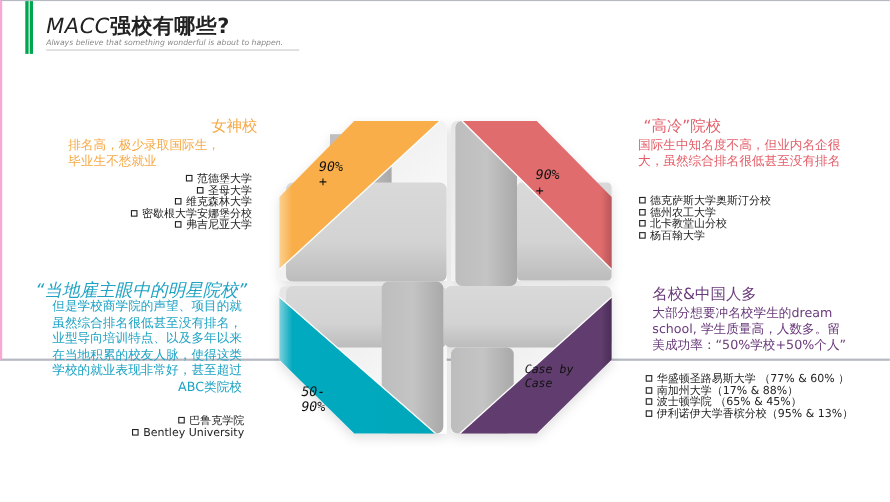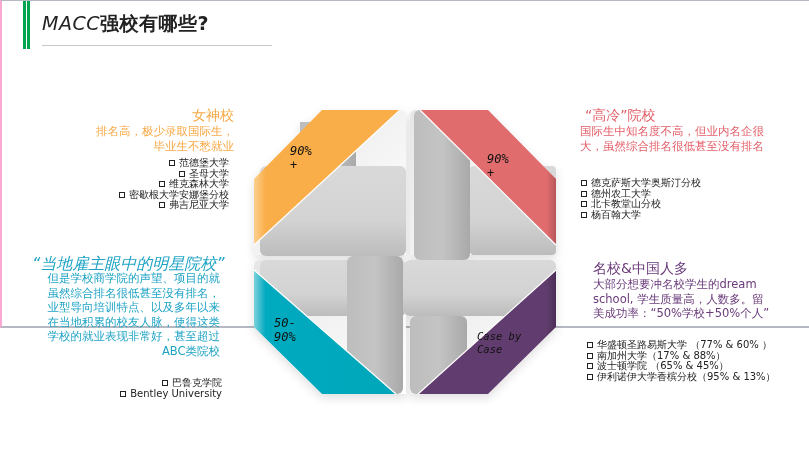--- a/index.html
+++ b/index.html
@@ -26,21 +26,21 @@
     .block { position: absolute; }
     .head { font-size: 14px; line-height: 17px; }
     .body-text { font-size: 11.5px; line-height: 14.5px; }
     .list { font-size: 10px; line-height: 10.5px; color: #222; }
     .list li { list-style: none; white-space: nowrap; }
     .chk { display: inline-block; width: 6px; height: 6px; border: 1px solid #222; margin-right: 4px; vertical-align: 0; }
 
     
     .orange { color: #f7a946; }
     #tl-head { left: 60px; top: 106px; width: 172px; text-align: right; }
-    #tl-body { left: 60px; top: 123px; width: 172px; text-align: right; }
+    #tl-body { left: 60px; top: 123px; width: 172px; }
     #tl-list { left: 60px; top: 157px; width: 167px; text-align: right; }
 
     
     .pink { color: #e35d67; }
     #tr-head { left: 583px; top: 106px; width: 200px; }
     #tr-body { left: 578px; top: 123px; width: 200px; }
     #tr-list { left: 579px; top: 177px; width: 200px; }
 
     
     .teal { color: #1ea3c4; }
@@ -53,30 +53,31 @@
     #br-head { left: 591px; top: 259px; width: 200px; }
     #br-body { left: 591px; top: 276px; width: 200px; }
     #br-list { left: 585px; top: 339px; width: 210px; }
 
     
     .graphic { position: absolute; left: 248px; top: 101px; width: 310px; height: 300px; }
     .graphic svg { position: absolute; left: 0; top: 0; overflow: visible; }
     .pct { position: absolute; font-family: "DejaVu Sans Mono", "Liberation Mono", monospace; font-size: 12px; color: #111; line-height: 14px; font-style: italic; }
     #pct-tl { left: 40px; top: 42px; }
     #pct-tr { left: 237px; top: 50px; }
-    #pct-bl { left: 24px; top: 214px; }
+    #pct-bl { left: 24px; top: 247px; }
     #pct-br { left: 227px; top: 228px; font-size: 10.5px; line-height: 13px; }
   </style>
 </head>
 <body>
 
 <div class="frame">
   <div class="green-bar gb1"></div>
   <div class="green-bar gb2"></div>
   <div class="title"><span class="latin">MACC</span><span>强校有哪些?</span></div>
+  <div class="subtitle">Always believe that something wonderful is about to happen.</div>
   <div class="subline"></div>
 
   <div class="block head orange" id="tl-head">女神校</div>
   <div class="block body-text orange" id="tl-body">
     <div>排名高，极少录取国际生，</div>
     <div>毕业生不愁就业</div>
   </div>
   <ul class="block list" id="tl-list">
     <li><span class="chk"></span><span>范德堡大学</span></li>
     <li><span class="chk"></span><span>圣母大学</span></li>

